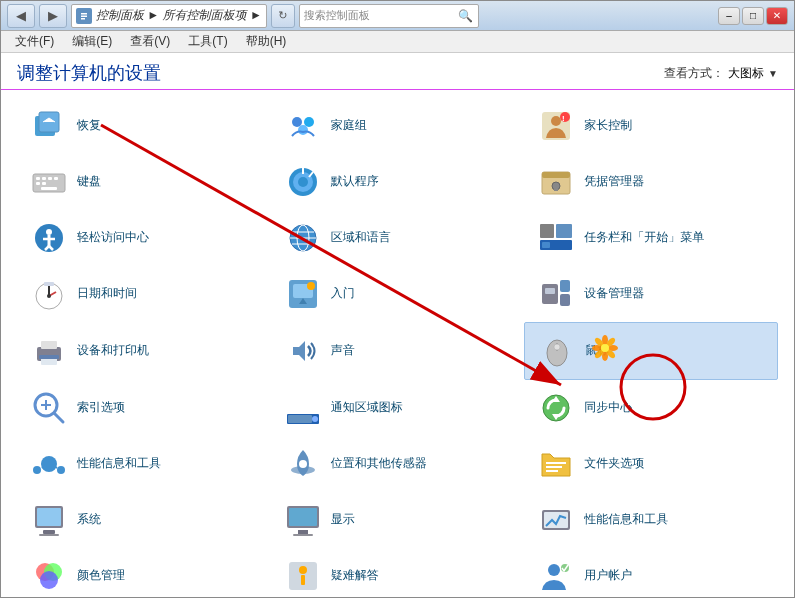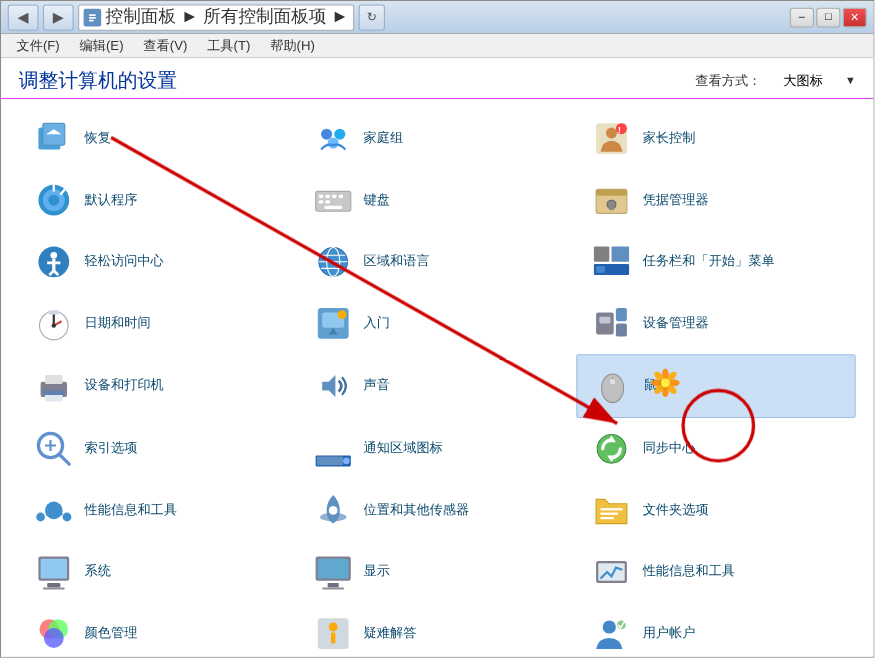--- a/index.html
+++ b/index.html
@@ -70,23 +70,24 @@
       background: #6090c0;
       border-radius: 2px;
       display: flex;
       align-items: center;
       justify-content: center;
       color: white;
       font-size: 9px;
     }
 
     .address-text {
-      font-size: 16px;
+      font-size: 12px;
       color: #333;
       flex: 1;
+      font-style: italic;
     }
 
     .refresh-btn {
       width: 24px;
       height: 24px;
       background: linear-gradient(to bottom, #e8f0f8, #c8d8ec);
       border: 1px solid #9ab0c8;
       border-radius: 3px;
       display: flex;
       align-items: center;
@@ -155,21 +156,21 @@
 
     .page-title {
       font-size: 18px;
       font-weight: normal;
       color: #003399;
     }
 
     .view-options {
       display: flex;
       align-items: center;
-      gap: 20px;
+      gap: 4px;
       font-size: 12px;
       color: #333;
     }
 
     .view-label {
       color: #333;
     }
 
     .view-value {
       color: #000000;
@@ -302,20 +303,24 @@
               <rect x="3" y="8" width="4" height="1.5" fill="white"></rect>
             </svg>
         </div>
         <span class="address-text">
           控制面板 ► 所有控制面板项 ►
         </span>
       </div>
 
       <div class="refresh-btn">↻</div>
 
+      <div class="search-bar">
+        <span class="search-input">搜索控制面板</span>
+        <span class="search-icon">🔍</span>
+      </div>
     </div>
 
     <div class="titlebar-controls">
       <div class="tc-btn tc-min">–</div>
       <div class="tc-btn tc-max">□</div>
       <div class="tc-btn tc-close">✕</div>
     </div>
   </div>
 
   <div class="menu-bar">
@@ -368,43 +373,43 @@
                   <path d="M8 30 Q10 20 18 20 Q26 20 28 30" fill="#cc8844"></path>
                   <circle cx="27" cy="9" r="5" fill="#ff4444"></circle>
                   <text x="24" y="13" font-size="8" fill="white" font-weight="bold">!</text>
                 </svg>
               </div>
               <span class="item-label">家长控制</span>
             </div>
             <div class="grid-item">
               <div class="item-icon">
                 <svg width="36" height="36" viewBox="0 0 36 36">
-                  <circle cx="18" cy="18" r="14" fill="#3090d0"></circle>
-                  <circle cx="18" cy="18" r="10" fill="#60b0f0"></circle>
-                  <circle cx="18" cy="18" r="5" fill="#3090d0"></circle>
-                  <line x1="18" y1="4" x2="18" y2="10" stroke="white" stroke-width="2"></line>
-                  <line x1="28" y1="8" x2="24" y2="13" stroke="white" stroke-width="2"></line>
-                </svg>
-              </div>
-              <span class="item-label">默认程序</span>
-            </div>
-            <div class="grid-item">
-              <div class="item-icon">
-                <svg width="36" height="36" viewBox="0 0 36 36">
                   <rect x="2" y="10" width="32" height="18" fill="#c8c8c8" rx="2" stroke="#aaa" stroke-width="1"></rect>
                   <rect x="5" y="13" width="4" height="3" fill="#fff" rx="1"></rect>
                   <rect x="11" y="13" width="4" height="3" fill="#fff" rx="1"></rect>
                   <rect x="17" y="13" width="4" height="3" fill="#fff" rx="1"></rect>
                   <rect x="23" y="13" width="4" height="3" fill="#fff" rx="1"></rect>
                   <rect x="5" y="18" width="4" height="3" fill="#fff" rx="1"></rect>
                   <rect x="11" y="18" width="4" height="3" fill="#fff" rx="1"></rect>
                   <rect x="10" y="23" width="16" height="3" fill="#fff" rx="1"></rect>
                 </svg>
               </div>
               <span class="item-label">键盘</span>
+            </div>
+            <div class="grid-item">
+              <div class="item-icon">
+                <svg width="36" height="36" viewBox="0 0 36 36">
+                  <circle cx="18" cy="18" r="14" fill="#3090d0"></circle>
+                  <circle cx="18" cy="18" r="10" fill="#60b0f0"></circle>
+                  <circle cx="18" cy="18" r="5" fill="#3090d0"></circle>
+                  <line x1="18" y1="4" x2="18" y2="10" stroke="white" stroke-width="2"></line>
+                  <line x1="28" y1="8" x2="24" y2="13" stroke="white" stroke-width="2"></line>
+                </svg>
+              </div>
+              <span class="item-label">默认程序</span>
             </div>
             <div class="grid-item">
               <div class="item-icon">
                 <svg width="36" height="36" viewBox="0 0 36 36">
                   <rect x="4" y="8" width="28" height="22" fill="#e0c890" rx="2" stroke="#c0a870" stroke-width="1"></rect>
                   <rect x="4" y="8" width="28" height="6" fill="#c0a050" rx="2"></rect>
                   <circle cx="18" cy="22" r="4" fill="#888" stroke="#666" stroke-width="1"></circle>
                   <rect x="16" y="23" width="4" height="4" fill="#888"></rect>
                 </svg>
               </div>

